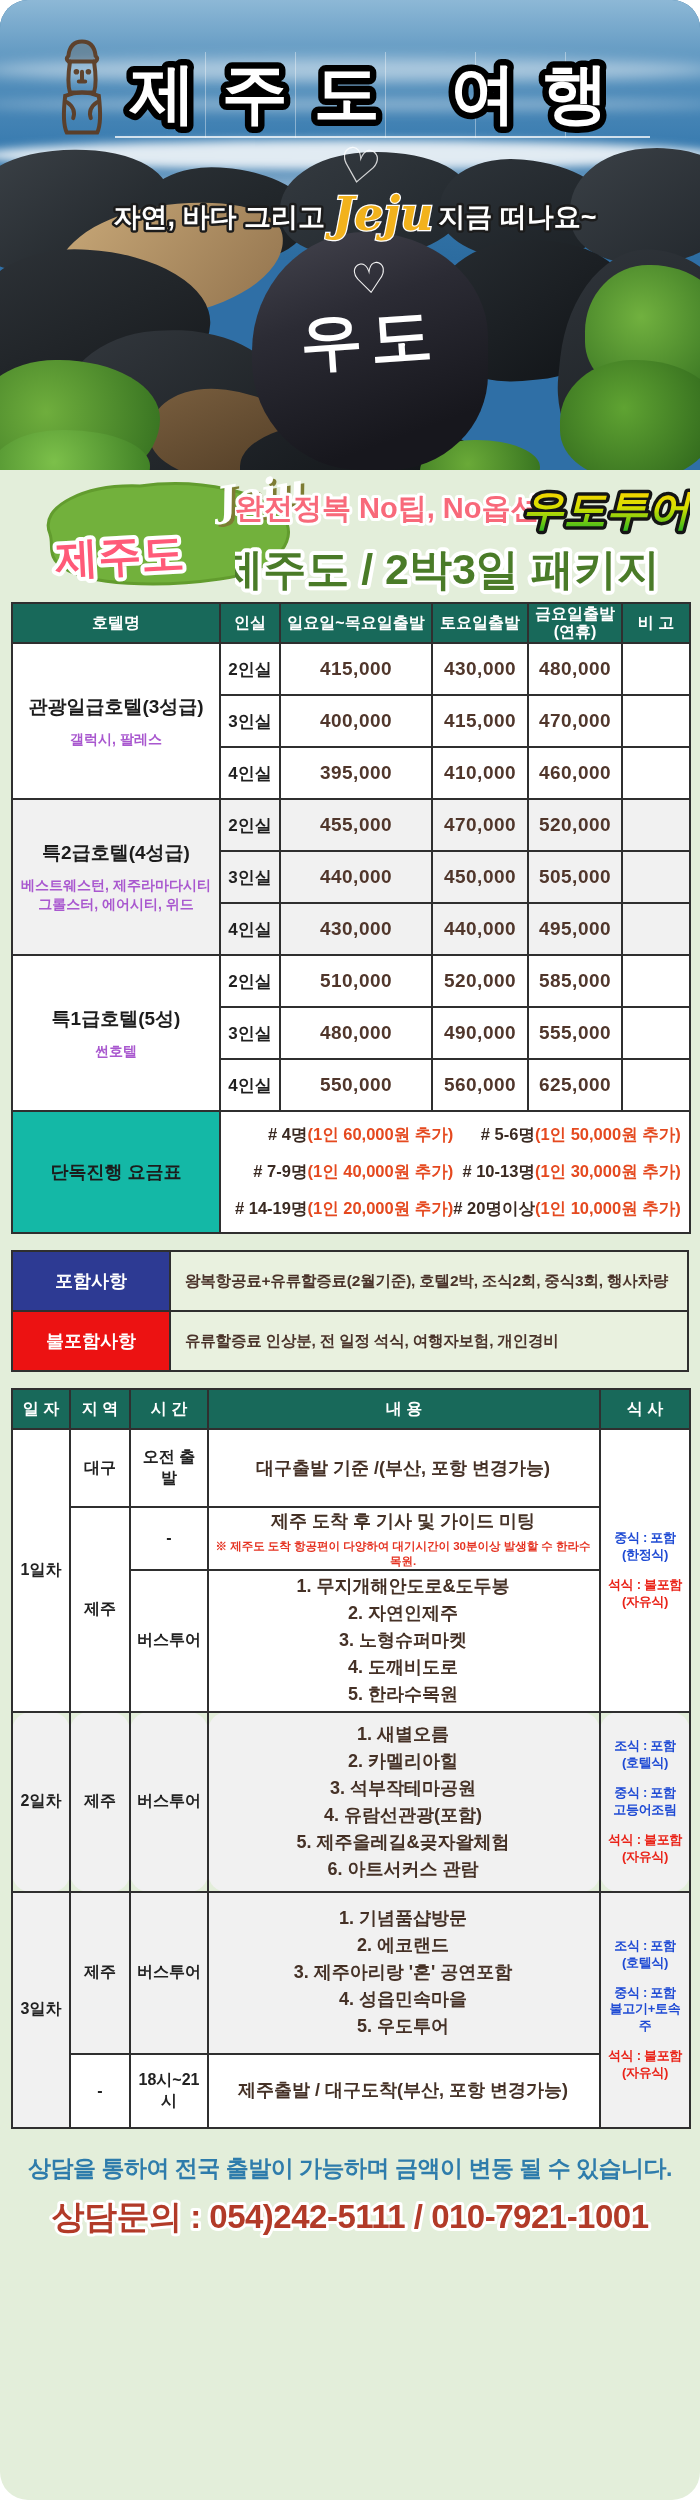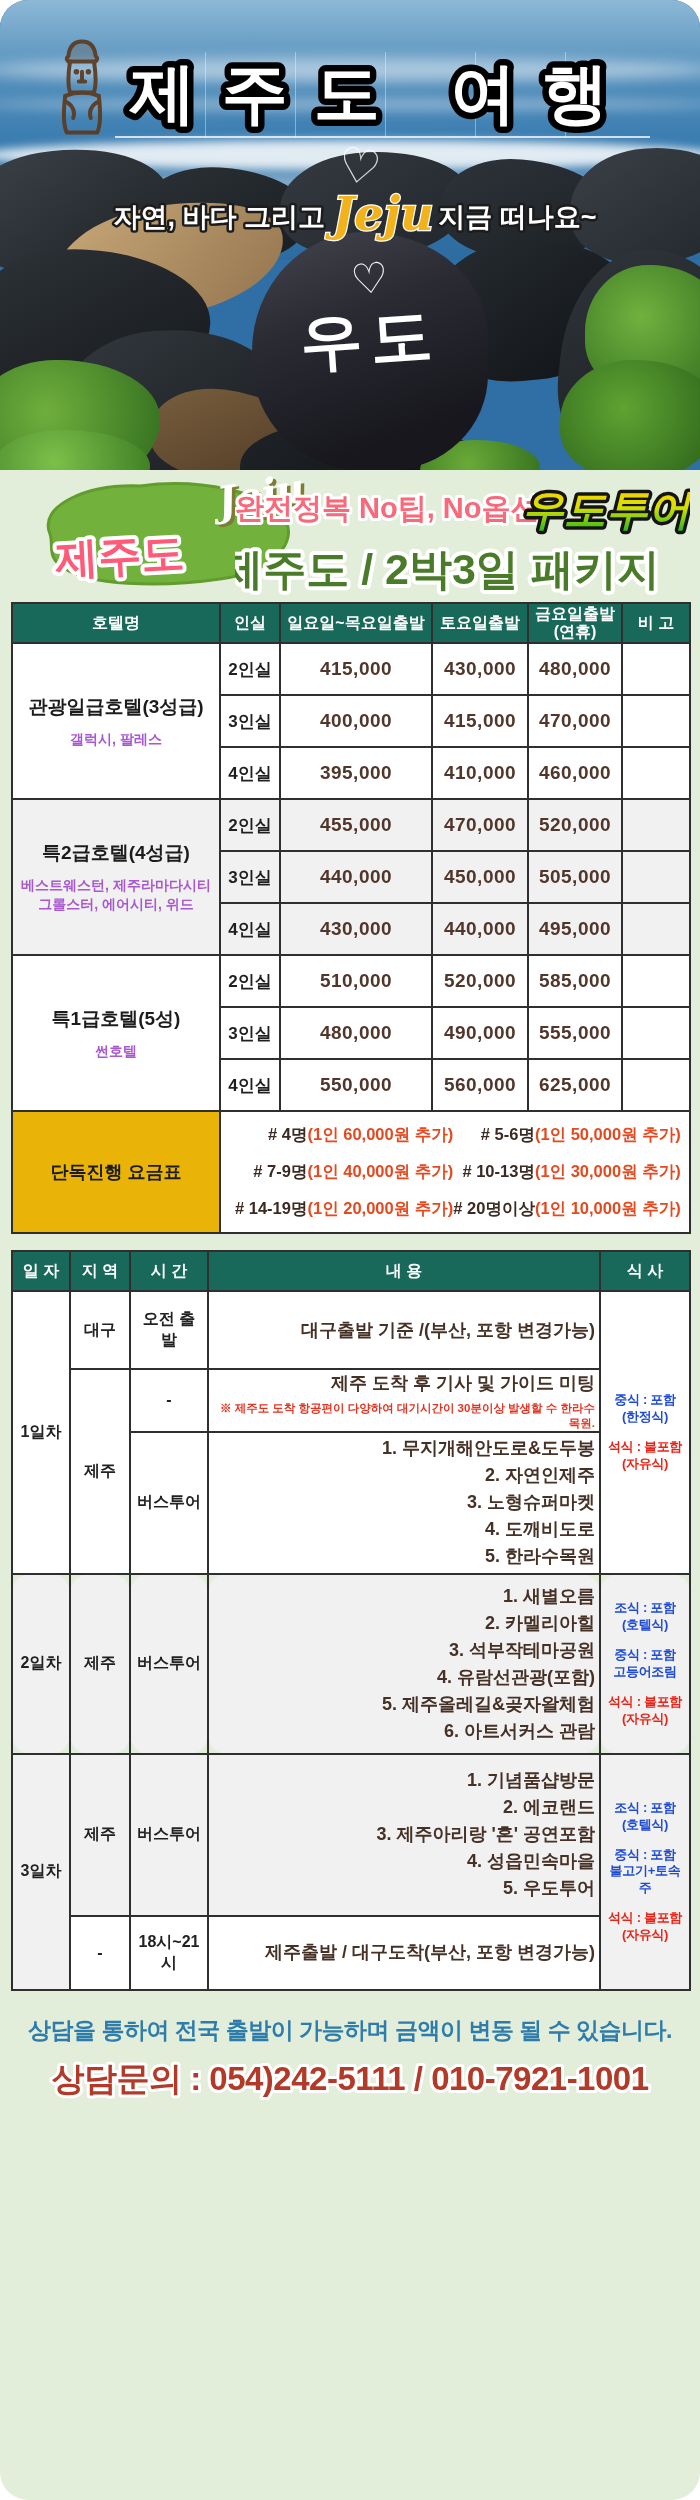--- a/index.html
+++ b/index.html
@@ -57,36 +57,36 @@
   .preline{white-space:pre-line;}
   .price tbody td{text-align:center;vertical-align:middle;}
   .price tr.rowh td{height:50px;}
   .gray{background:#f1f1f1;}
   .white{background:#ffffff;}
   .hotelcell{vertical-align:middle;text-align:center;}
   .hname{font-size:19px;font-weight:900;color:#1c1c1c;margin-bottom:10px;}
   .hsub{font-size:14px;font-weight:bold;color:#a958cf;line-height:1.35;}
   .room{font-size:17px;font-weight:bold;color:#1f1f1f;}
   .priceval{font-size:19px;font-weight:bold;color:#50362b;letter-spacing:.5px;}
-  .plabel{font-size:18px;font-weight:bold;color:#1c1c1c;text-align:center;background:#eab308;}
+  .plabel{font-size:18px;font-weight:bold;color:#1c1c1c;text-align:center;background:#14b8a6;}
   .pcell{background:#fff;}
   .pgrid{display:grid;grid-template-columns:1fr 1fr;row-gap:15px;padding:12px 6px 12px 10px;}
   .pitem{font-size:16.5px;font-weight:bold;color:#3a2a22;text-align:right;white-space:nowrap;}
   .pextra{color:#e5491f;}
 
   .inc{margin-top:16px;}
   .inc td{height:58px;}
   .inc .lbl{width:148px;text-align:center;color:#fff;font-size:18px;font-weight:bold;}
   .inc .lbl.blue{background:#2d3a93;}
   .inc .lbl.red{background:#ec1212;}
   .inc .txt{font-size:15.5px;font-weight:bold;color:#4a332a;padding-left:14px;letter-spacing:-.2px;background:#e9f1df;}
 
   .itin{margin-top:16px;}
   .itin td{text-align:center;vertical-align:middle;font-weight:bold;color:#222;font-size:16px;}
-  .itin td.content{text-align:right;padding-left:2px;font-size:18px;color:#453126;line-height:1.5;}
+  .itin td.content{text-align:center;padding-left:2px;font-size:18px;color:#453126;line-height:1.5;}
   .itin tr.rd1a td{height:76px;} .itin tr.rd1b td{height:56px;margin-top:11px;} .itin tr.rd1c td{height:140px;}
   .itin tr.rd2 td{height:178px;border-radius:19px;} .itin tr.rd3a td{height:160px;} .itin tr.rd3b td{height:72px;}
   .note-red{font-size:11.5px;color:#e53322;margin-top:4px;line-height:1.3;}
   .meal{padding:6px 2px;}
   .meal-line{font-size:13px;font-weight:bold;line-height:1.3;margin:13px 0;letter-spacing:-.3px;}
   .meal-line.blue{color:#1e4ad4;} .meal-line.red{color:#ea2318;}
 
   
   .footer-notice{margin-top:24px;text-align:center;font-size:23px;font-weight:900;color:#2e7cab;letter-spacing:-.5px;}
   .contact-svg{display:block;margin:4px auto 0;}
@@ -292,20 +292,32 @@
             <div class="pitem"><span># 7-9명</span><span class="pextra">(1인 40,000원 추가)</span></div>
             <div class="pitem"><span># 10-13명</span><span class="pextra">(1인 30,000원 추가)</span></div>
             <div class="pitem"><span># 14-19명</span><span class="pextra">(1인 20,000원 추가)</span></div>
             <div class="pitem"><span># 20명이상</span><span class="pextra">(1인 10,000원 추가)</span></div>
           </div>
         </td>
       </tr>
     </tbody>
   </table>
 
+  <table class="tbl inc">
+    <tbody>
+        <tr>
+      <td class="lbl blue">포함사항</td>
+      <td class="txt">왕복항공료+유류할증료(2월기준), 호텔2박, 조식2회, 중식3회, 행사차량</td>
+    </tr>
+    <tr>
+      <td class="lbl red">불포함사항</td>
+      <td class="txt">유류할증료 인상분, 전 일정 석식, 여행자보험, 개인경비</td>
+    </tr>
+  </tbody>
+    </table>
 
   <table class="tbl itin">
     <colgroup>
         <col style="width:58px">
         <col style="width:60px">
         <col style="width:78px">
         <col style="width:392px">
         <col style="width:90px">
       </colgroup>
     <thead>

